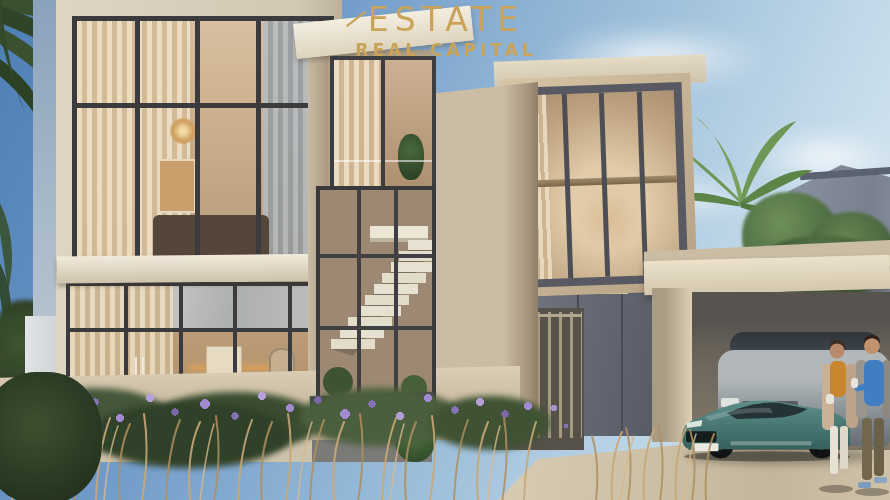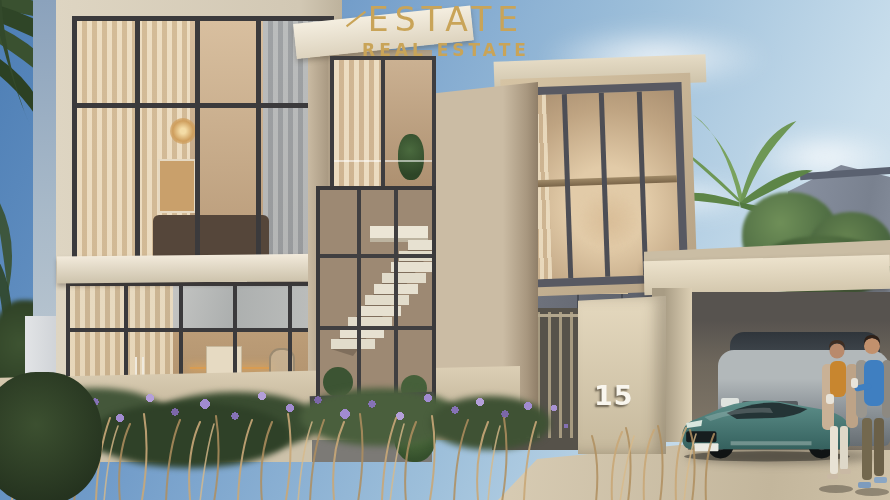--- a/index.html
+++ b/index.html
@@ -350,23 +350,20 @@
     <div class="abs mv" style="left:60%;"></div>
     <div class="abs mv" style="left:80%;"></div>
     <div class="abs mh"></div>
   </div>
   <div class="abs lh-base"></div>
 
   <div class="abs fence-wall"></div>
   <div class="abs fence-dots"></div>
   <div class="abs fence-bars"></div>
   <div class="abs fence-rail"></div>
-  <div class="abs num-pillar">
-    <div class="abs house-number">15</div>
-  </div>
 
   <svg class="abs people" viewBox="0 0 86 162">
     <ellipse cx="30" cy="155" rx="17" ry="4" fill="rgba(30,26,20,.35)"></ellipse>
     <ellipse cx="66" cy="158" rx="17" ry="4" fill="rgba(30,26,20,.35)"></ellipse>
     <rect x="16" y="30" width="12" height="66" rx="5" fill="#c9b196"></rect>
     <rect x="40" y="30" width="12" height="64" rx="5" fill="#bda387"></rect>
     <rect x="24" y="27" width="16" height="36" rx="6" fill="#c8862f"></rect>
     <circle cx="31" cy="17" r="7.5" fill="#b98a6c"></circle>
     <path d="M23,17 Q22,6 31,6 Q40,6 39,17 Q39,10 31,9 Q23,10 23,17 Z" fill="#3e2d22"></path>
     <rect x="20" y="60" width="8" height="10" rx="3" fill="#e8e4da"></rect>
@@ -441,16 +438,16 @@
         <path d="M488,110 Q492,60 500,34"></path>
       <path d="M620,110 Q626,68 634,44"></path>
         <path d="M684,110 Q688,66 696,42"></path>
     </g>
   </svg>
   <div class="abs bush"></div>
 
   <div class="abs wm">
     <div class="wm-title">ESTATE</div>
     <div class="wm-slash"></div>
-    <div class="wm-sub">REAL ESTATE</div>
+    <div class="wm-sub">REAL CAPITAL</div>
   </div>
 
 </div>
 
 </body></html>

